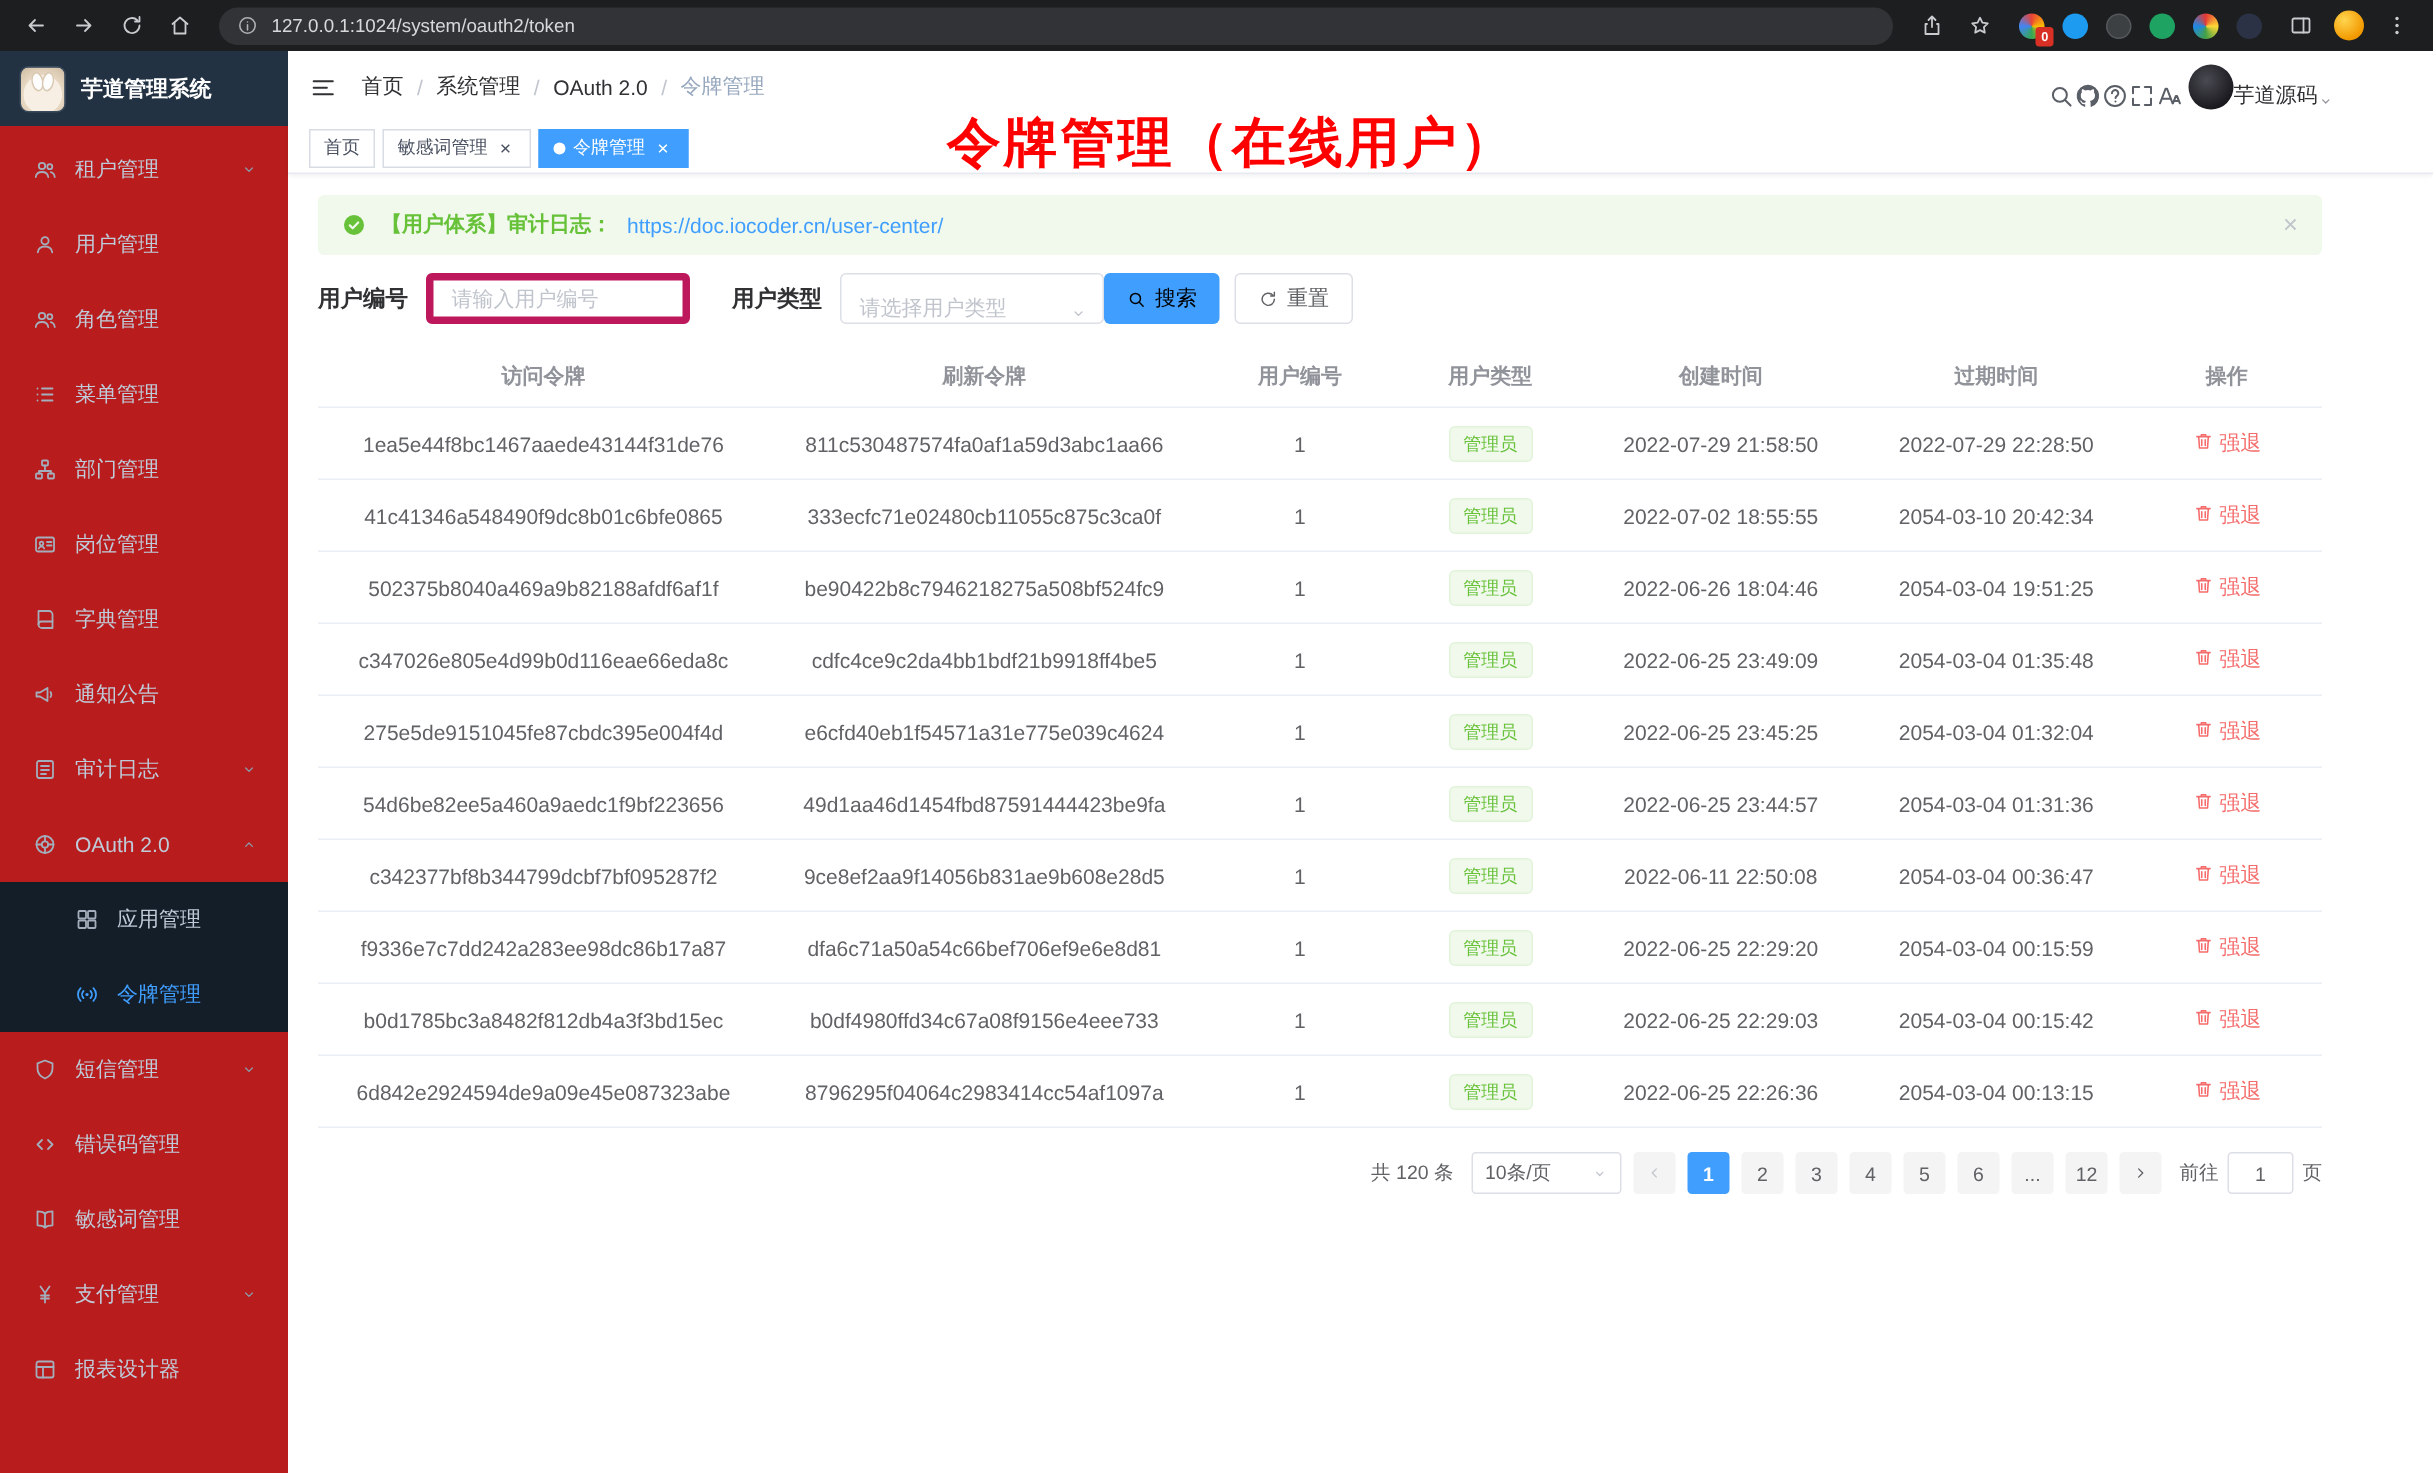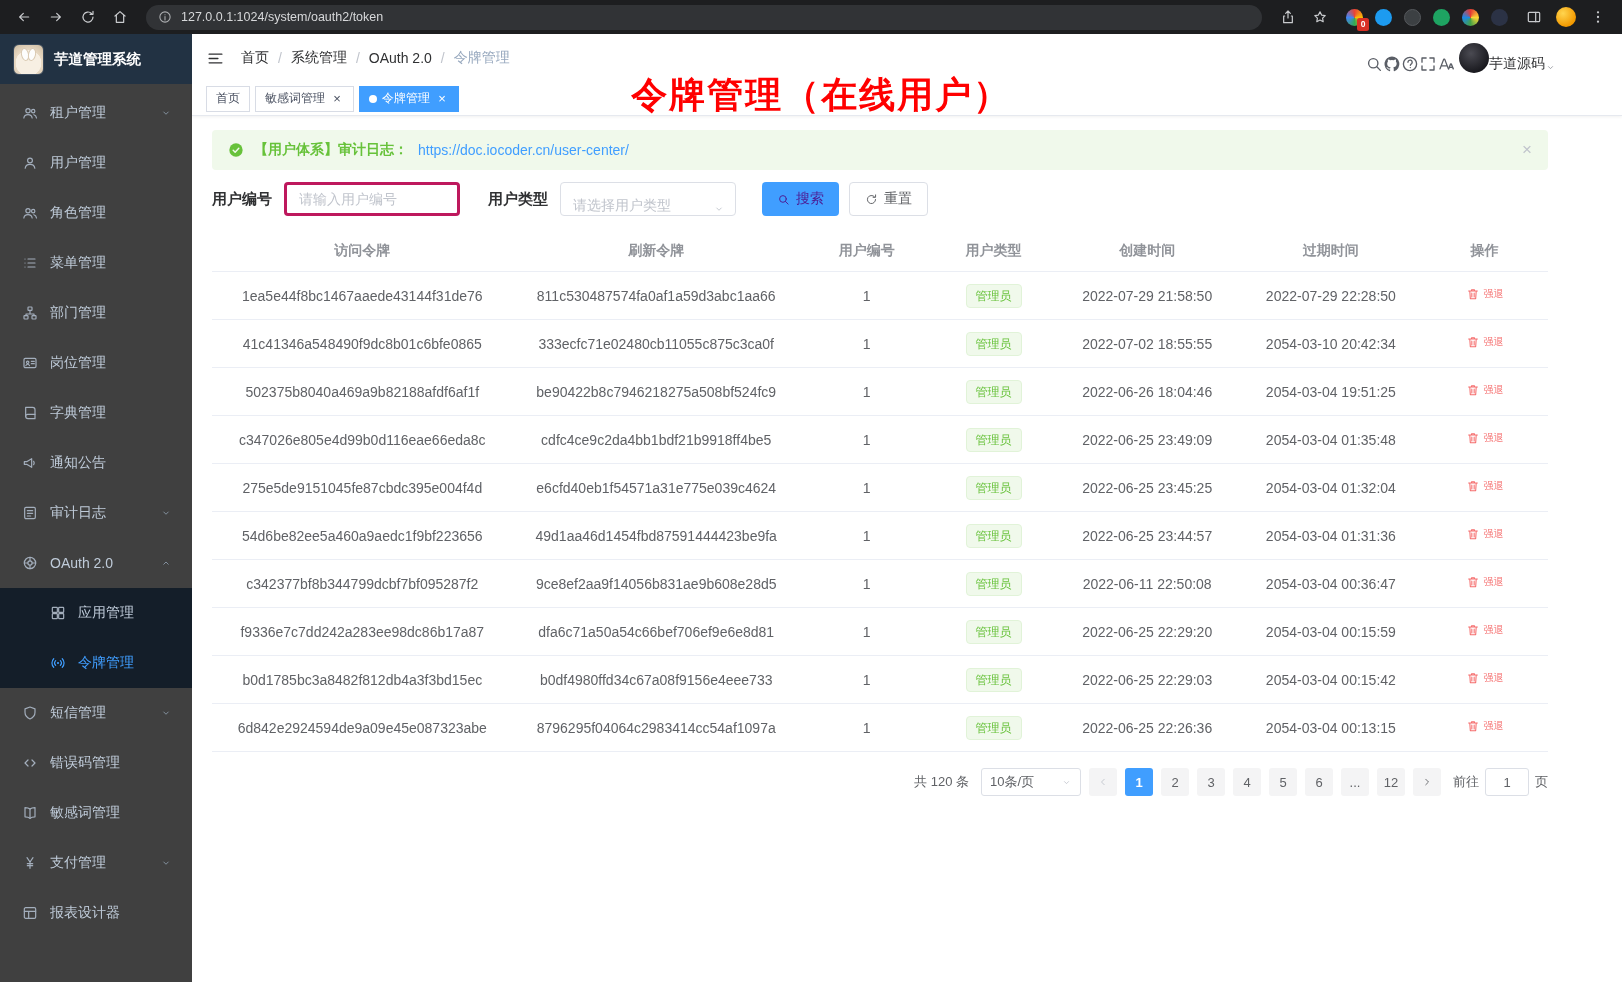--- a/index.html
+++ b/index.html
@@ -21,21 +21,21 @@
   .ext-2{background:#1d9bf0;}
   .ext-3{background:#3c4043;border:1px solid #55585c;}
   .ext-4{background:#1ea362;}
   .ext-5{background:conic-gradient(#e53935,#fdd835,#43a047,#1e88e5,#e53935);}
   .ext-6{background:#2b3245;}
   .badge{position:absolute;bottom:-5px;right:-6px;background:#d93025;color:#fff;font-size:8.5px;line-height:1;padding:2px 3.5px;border-radius:2.5px;font-weight:700;}
   .profile-dot{width:20px;height:20px;border-radius:50%;background:radial-gradient(circle at 35% 32%,#ffd54f,#f29900 70%);display:inline-block;margin:0 4px;}
 
   
   .app{display:flex;height:calc(100% - 34px);}
-  .sidebar{width:192px;flex-shrink:0;background:#404040;color:#bfcbd9;display:flex;flex-direction:column;overflow:hidden;}
+  .sidebar{width:192px;flex-shrink:0;background:#b91c1c;color:#bfcbd9;display:flex;flex-direction:column;overflow:hidden;}
   .logo{height:50px;display:flex;align-items:center;gap:10px;padding:0 13px;background:#223243;color:#fff;font-size:14.5px;font-weight:600;cursor:pointer;}
   .logo-img{width:31px;height:31px;border-radius:6px;flex-shrink:0;background:radial-gradient(circle at 50% 62%,#f7efe3 55%,#e8d9c4 56%,#cdbba0);border:1px solid #3a4a5d;position:relative;}
   .logo-img::before,.logo-img::after{content:"";position:absolute;top:3px;width:6px;height:11px;border-radius:50%;background:#fdfdfd;border:1px solid #d9c9b2;}
   .logo-img::before{left:7px;transform:rotate(-12deg);}
   .logo-img::after{right:7px;transform:rotate(12deg);}
   .menu{flex:1;padding-top:4px;overflow:hidden;}
   .menu-item{height:50px;display:flex;align-items:center;gap:12px;padding:0 20px 0 22px;font-size:14px;cursor:pointer;color:#bfcbd9;}
   .menu-item .mi{font-size:16px;color:#a3aebc;flex-shrink:0;}
   .menu-label{flex:1;white-space:nowrap;overflow:hidden;text-overflow:ellipsis;}
   .chev{font-size:12px;color:#8a98a8;}
@@ -71,39 +71,39 @@
   .content{flex:1;padding:14px 74px 0 20px;overflow:hidden;}
   .alert{height:40px;background:#f0f9eb;border-radius:4px;display:flex;align-items:center;gap:10px;padding:0 16px;color:#67c23a;font-size:14px;}
   .check{font-size:16px;color:#67c23a;}
   .alert-text{font-weight:600;}
   .alert-link{color:#409eff;text-decoration:none;cursor:pointer;}
   .alert-close{margin-left:auto;color:#c0c4cc;font-size:17px;cursor:pointer;}
 
   .filters{display:flex;align-items:center;margin-top:12px;}
   .filter-label{font-weight:700;color:#303133;font-size:15px;margin-right:12px;white-space:nowrap;}
   .lbl2{margin-left:28px;}
-  .text-input{width:176px;height:34px;border:3px solid #be185d;border-radius:4px;padding:0 12px;font-size:14px;color:#606266;outline:none;font-family:inherit;}
+  .text-input{width:176px;height:34px;border:5px solid #be185d;border-radius:4px;padding:0 12px;font-size:14px;color:#606266;outline:none;font-family:inherit;}
   .text-input::placeholder{color:#c0c4cc;}
   .select{width:176px;height:34px;border:1px solid #dcdfe6;border-radius:4px;padding:0 10px 0 12px;display:flex;align-items:flex-end;justify-content:space-between;background:#fff;cursor:pointer;}
   .select-placeholder{color:#c0c4cc;font-size:14px;}
   .select .caret{color:#c0c4cc;font-size:12px;}
   .btn{height:34px;border-radius:4px;display:inline-flex;align-items:center;gap:6px;padding:0 15px;font-size:14px;}
   .btn .icon{font-size:13px;}
-  .btn-primary{background:#409eff;color:#4c1d95;margin-left:26px;}
+  .btn-primary{background:#409eff;color:#000000;}
   .btn-plain{background:#fff;border:1px solid #dcdfe6;color:#606266;margin-left:10px;}
 
   
   .table{margin-top:14px;width:100%;font-size:14px;color:#606266;}
   .tr{display:flex;align-items:center;height:48px;border-bottom:1px solid #ebeef5;}
   .tr.head{height:42px;}
   .cell{text-align:center;padding:0 6px;overflow:hidden;text-overflow:ellipsis;white-space:nowrap;}
   .th{color:#909399;font-weight:700;}
   .c0{width:22.5%;}.c1{width:21.5%;}.c2{width:10%;}.c3{width:9%;}.c4{width:14%;}.c5{width:13.5%;}.c6{width:9.5%;}
   .badge-admin{display:inline-block;padding:2px 9px;font-size:12px;line-height:18px;border-radius:4px;color:#67c23a;background:#f0f9eb;border:1px solid #e1f3d8;}
-  .action-link{color:#f56c6c;display:inline-flex;align-items:flex-start;gap:4px;cursor:pointer;font-size:10px;}
+  .action-link{color:#f56c6c;display:inline-flex;align-items:flex-start;gap:4px;cursor:pointer;font-size:14px;}
   .action-link .icon{font-size:14px;}
 
   
   .pagination{margin-top:16px;display:flex;align-items:center;justify-content:flex-end;gap:8px;font-size:13px;color:#606266;}
   .pg-total{margin-right:4px;}
   .page-size{width:100px;height:28px;border:1px solid #dcdfe6;border-radius:3px;display:flex;align-items:center;justify-content:space-between;padding:0 8px;background:#fff;cursor:pointer;}
   .page-size .caret{color:#c0c4cc;font-size:11px;}
   .pg-btn{min-width:28px;height:28px;border-radius:3px;background:#f4f4f5;color:#606266;display:inline-flex;align-items:center;justify-content:center;font-size:13px;padding:0 5px;}
   .pg-btn.active{background:#409eff;color:#fff;font-weight:700;}
   .pg-btn .icon{font-size:12px;}

